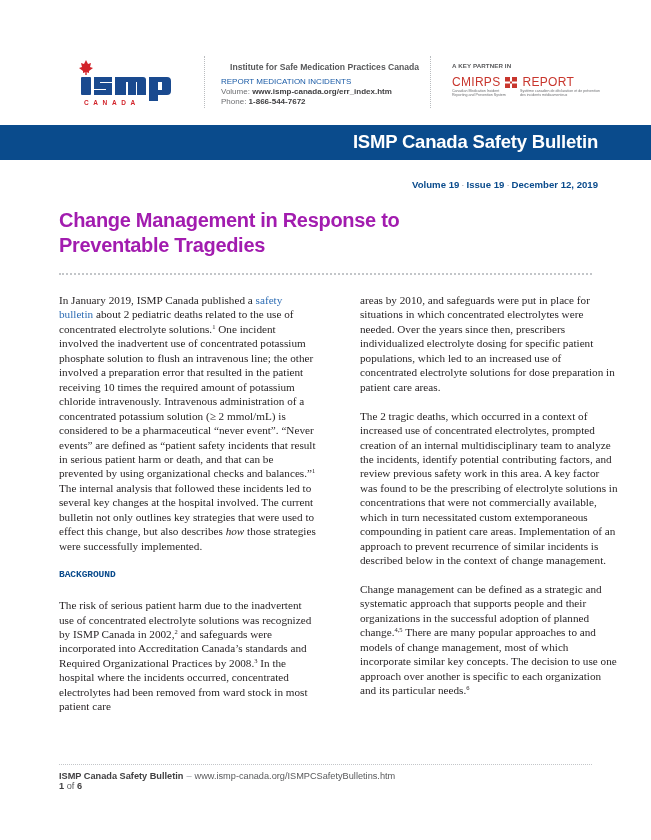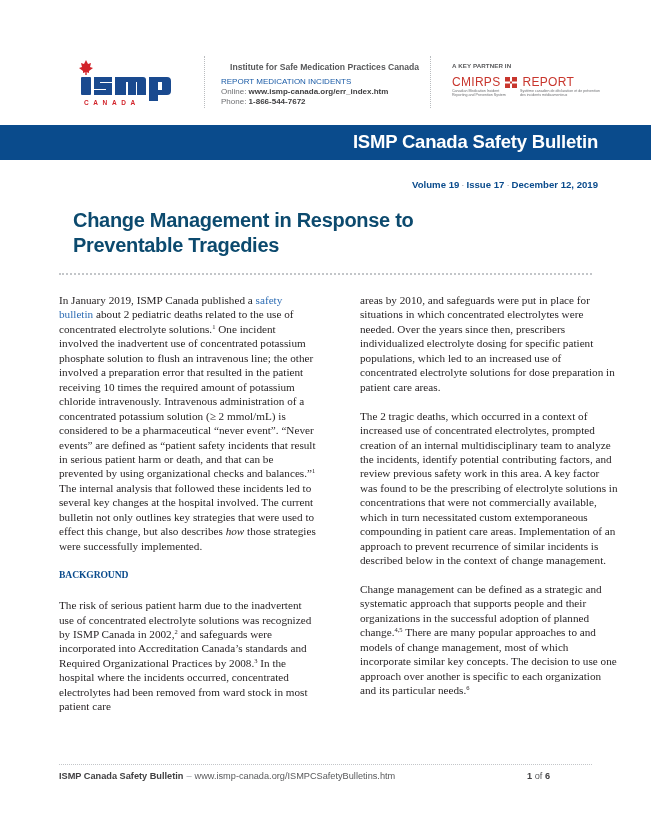--- a/index.html
+++ b/index.html
@@ -29,35 +29,35 @@
     .partner .sub { font-size: 3.6px; line-height: 4.2px; color: #6d6e71; width: 60px; }
 
     
     .banner { position: absolute; left: 0; top: 125px; width: 651px; height: 35px; background: #0a4b8c; }
     .banner .title { position: absolute; right: 53px; top: 6px; color: #ffffff; font-weight: bold; font-size: 18.5px; letter-spacing: -0.2px; }
 
     .issue { position: absolute; right: 53px; top: 179px; font-size: 9.6px; font-weight: bold; color: #0a4b8c; }
     .issue .sep { color: #9aa0a6; font-weight: normal; padding: 0 2px; }
 
     
-    .headline { position: absolute; left: 59px; top: 208px; width: 420px; color: #0c4a6e; font-weight: bold; font-size: 20px; line-height: 25px; letter-spacing: -0.3px; margin-left: 14px; }
+    .headline { position: absolute; left: 59px; top: 208px; width: 420px; color: #a21caf; font-weight: bold; font-size: 20px; line-height: 25px; letter-spacing: -0.3px; }
     .rule-h { position: absolute; left: 59px; top: 273px; width: 533px; border-top: 2px dotted #c3c6c9; }
 
     
     .col { position: absolute; top: 293px; font-family: "Liberation Serif", serif; font-size: 11.2px; line-height: 14.45px; color: #231f20; }
     .col.left { left: 59px; width: 258px; }
     .col.right { left: 360px; width: 258px; }
     .col p { margin-bottom: 14.45px; }
     .col .link { color: #2e6db4; }
     .col sup { font-size: 6.5px; line-height: 0; vertical-align: 4px; }
-    .section-h { font-family: Liberation Serif, serif; font-weight: bold; color: #0a4b8c; font-size: 9.6px; letter-spacing: -0.1px; margin: 4px 0 16px 0; }
+    .section-h { font-family: Liberation Mono, monospace; font-weight: bold; color: #0a4b8c; font-size: 9.6px; letter-spacing: -0.1px; margin: 4px 0 16px 0; }
 
     
     .rule-f { position: absolute; left: 59px; top: 764px; width: 533px; border-top: 1px dotted #c3c6c9; }
-    .footer { position: absolute; left: 59px; top: 771px; width: 491px; font-size: 9.2px; color: #58595b; display: flex; justify-content: space-between; }
+    .footer { position: absolute; left: 59px; top: 771px; width: 533px; font-size: 9.2px; color: #58595b; display: flex; justify-content: space-between; flex-direction: column; }
     .footer .name { font-weight: bold; color: #414042; }
     .footer .dash { padding: 0 3px; color: #9aa0a6; }
     .footer .page b { color: #414042; }
   </style>
 </head>
 <body>
 
 <div class="header">
   <div class="logo">
     <svg width="96" height="48" viewBox="0 0 96 48">
@@ -78,21 +78,21 @@
       <text x="6" y="47" font-family="Liberation Sans, sans-serif" font-size="6.5" font-weight="bold" fill="#d2232a" letter-spacing="4.6">CANADA</text>
     </svg>
   </div>
 
   <div class="divider-v d1"></div>
 
   <div class="inst">
     <div class="org">Institute for Safe Medication Practices Canada</div>
     <div class="report">REPORT MEDICATION INCIDENTS</div>
     <div class="row">
-      <span>Online:</span>
+      <span>Volume:</span>
       <b>www.ismp-canada.org/err_index.htm</b>
     </div>
     <div class="row">
       <span>Phone:</span>
       <b>1-866-544-7672</b>
     </div>
   </div>
 
   <div class="divider-v d2"></div>
 
@@ -114,21 +114,21 @@
       <div class="sub" style="width:80px">Système canadien de déclaration et de prévention des incidents médicamenteux</div>
     </div>
   </div>
 </div>
 
 <div class="banner">
   <div class="title">ISMP Canada Safety Bulletin</div>
 </div>
 
 <div class="issue">
-  <span>Volume 19</span><span class="sep">·</span><span>Issue 17</span><span class="sep">·</span><span>December 12, 2019</span>
+  <span>Volume 19</span><span class="sep">·</span><span>Issue 19</span><span class="sep">·</span><span>December 12, 2019</span>
 </div>
 
 <h1 class="headline">Change Management in Response to Preventable Tragedies</h1>
 <div class="rule-h"></div>
 
 <div class="col left">
   <p><span>In January 2019, ISMP Canada published a </span><span class="link">safety bulletin</span><span> about 2 pediatric deaths related to the use of concentrated electrolyte solutions.</span><sup>1</sup><span> One incident involved the inadvertent use of concentrated potassium phosphate solution to flush an intravenous line; the other involved a preparation error that resulted in the patient receiving 10 times the required amount of potassium chloride intravenously. Intravenous administration of a concentrated potassium solution (≥ 2 mmol/mL) is considered to be a pharmaceutical “never event”. “Never events” are defined as “patient safety incidents that result in serious patient harm or death, and that can be prevented by using organizational checks and balances.”</span><sup>1</sup><span> The internal analysis that followed these incidents led to several key changes at the hospital involved. The current bulletin not only outlines key strategies that were used to effect this change, but also describes </span><em>how</em><span> those strategies were successfully implemented.</span></p>
 
   <div class="section-h">BACKGROUND</div>
 

